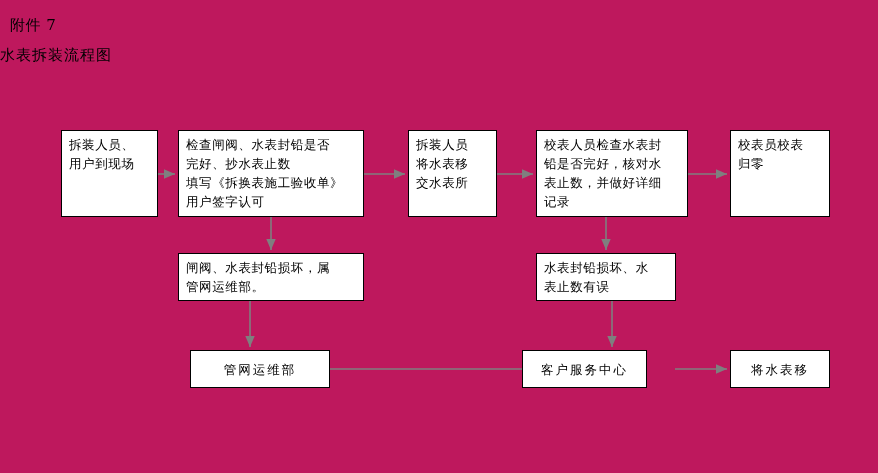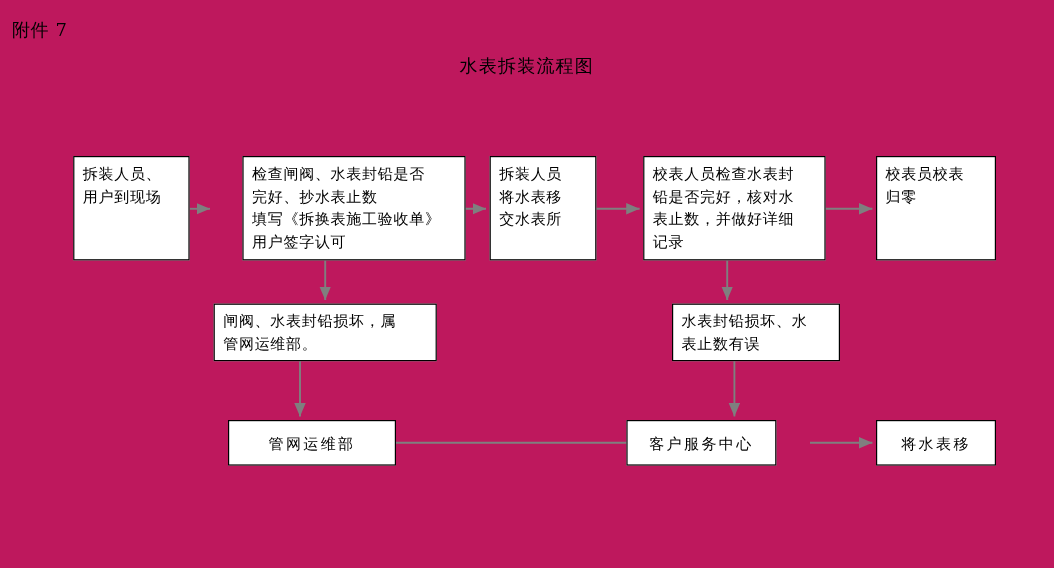--- a/index.html
+++ b/index.html
@@ -25,21 +25,21 @@
     font-size: 15px;
     color: #000000;
     letter-spacing: 0.5px;
     white-space: nowrap;
   }
   .chart-title {
     position: absolute;
     left: 0;
     top: 46px;
     width: 878px;
-    text-align: center;
+    text-align: left;
     font-family: "DejaVu Serif", serif;
     font-size: 15px;
     color: #000000;
     letter-spacing: 1px;
   }
   .node {
     position: absolute;
     box-sizing: border-box;
     border: 1.4px solid #000000;
     background: #ffffff;
@@ -96,41 +96,41 @@
       <line x1="250" y1="301" x2="250" y2="347"></line>
       <line x1="612" y1="301" x2="612" y2="347"></line>
       <line x1="320" y1="369" x2="547" y2="369"></line>
       <line x1="675" y1="369" x2="727" y2="369"></line>
     </g>
   </svg>
 
   <div class="node top-align" style="left:61px; top:130px; width:97px; height:87px;">拆装人员、
 用户到现场</div>
 
-  <div class="node top-align" style="left:178px; top:130px; width:186px; height:87px;margin-left:24px;">检查闸阀、水表封铅是否
+  <div class="node top-align" style="left:178px; top:130px; width:186px; height:87px;">检查闸阀、水表封铅是否
 完好、抄水表止数
 填写《拆换表施工验收单》
 用户签字认可</div>
 
   <div class="node top-align" style="left:408px; top:130px; width:89px; height:87px;">拆装人员
 将水表移
 交水表所</div>
 
   <div class="node top-align" style="left:536px; top:130px; width:152px; height:87px;">校表人员检查水表封
 铅是否完好，核对水
 表止数，并做好详细
 记录</div>
 
   <div class="node top-align" style="left:730px; top:130px; width:100px; height:87px;">校表员校表
 归零</div>
 
   <div class="node top-align" style="left:178px; top:253px; width:186px; height:48px;">闸阀、水表封铅损坏，属
 管网运维部。</div>
 
-  <div class="node top-align" style="left:536px; top:253px; width:140px; height:48px;margin-left:24px;">水表封铅损坏、水
+  <div class="node top-align" style="left:536px; top:253px; width:140px; height:48px;">水表封铅损坏、水
 表止数有误</div>
 
   <div class="node center" style="left:180px; top:350px; width:140px; height:38px;margin-left:10px;">管网运维部</div>
 
   <div class="node center" style="left:522px; top:350px; width:125px; height:38px;">客户服务中心</div>
 
   <div class="node center" style="left:730px; top:350px; width:100px; height:38px;">将水表移</div>
 
 </div>
 

